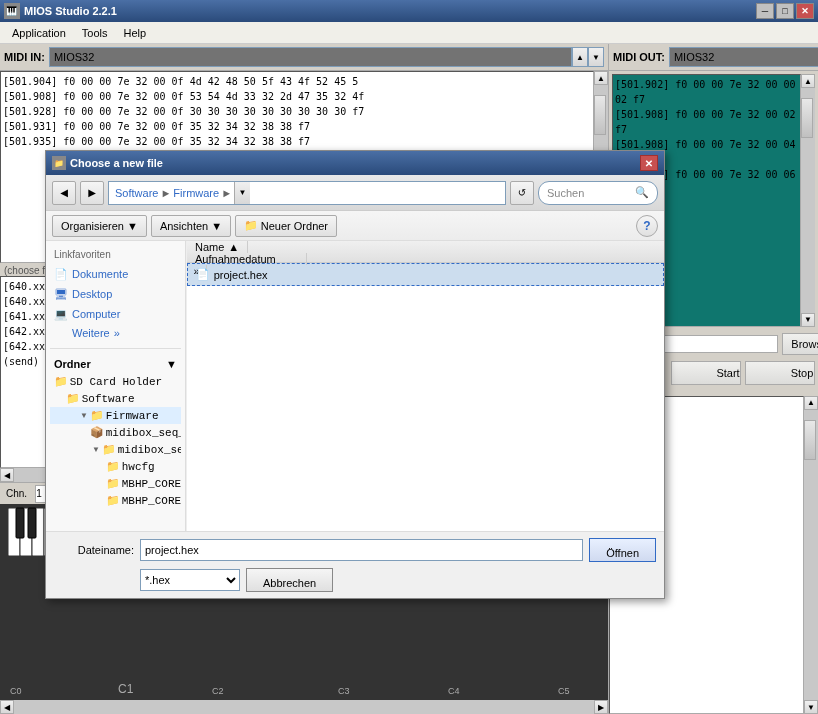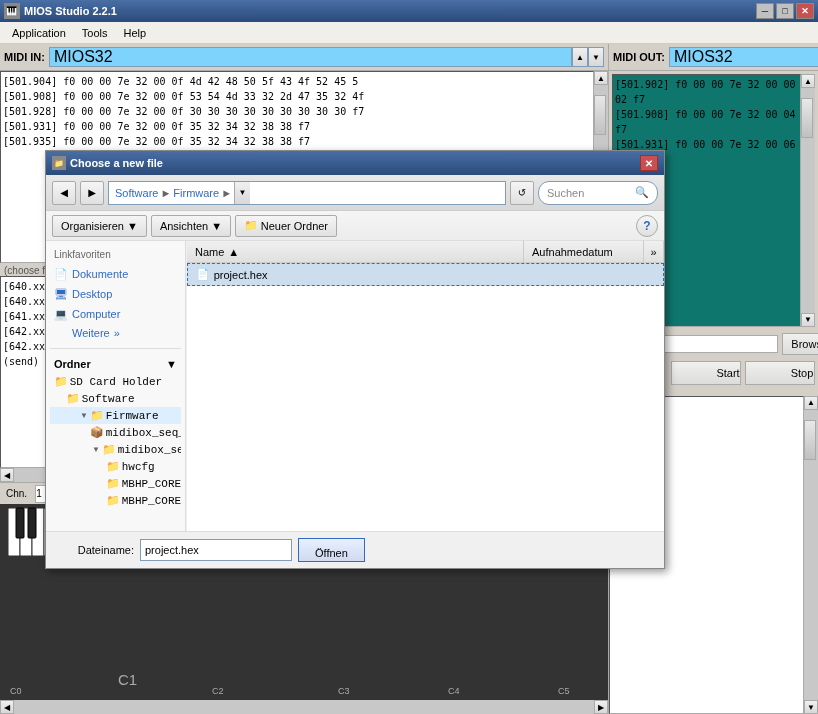--- a/index.html
+++ b/index.html
@@ -64,24 +64,24 @@
     .midi-label {
       font-size: 11px;
       font-weight: bold;
       margin-right: 4px;
       white-space: nowrap;
       text-align: right;
     }
     .midi-input {
       flex: 1;
       height: 20px;
-      background: #7dd3fc;
+      background: #737373;
       border: 1px solid #7f9db9;
       padding: 1px 4px;
-      font-size: 16px;
+      font-size: 11px;
     }
     .midi-scroll-btn {
       width: 16px; height: 20px;
       background: linear-gradient(to bottom, #f0f0f0, #d8d8d8);
       border: 1px solid #7f9db9;
       display: flex; align-items: center; justify-content: center;
       font-size: 8px;
       cursor: pointer;
     }
     .scroll-arrow {
@@ -345,20 +345,21 @@
       overflow-y: auto;
       border-left: 1px solid #eee;
     }
     .filelist-header {
       display: flex;
       background: linear-gradient(to bottom, #f0f0f0, #e0e0e0);
       border-bottom: 1px solid #ccc;
       font-size: 11px;
       height: 22px;
       align-items: flex-start;
+      flex-direction: column;
     }
     .filelist-col {
       padding: 0 8px;
       border-right: 1px solid #ccc;
       height: 100%;
       display: flex; align-items: center;
       cursor: pointer;
     }
     .filelist-col.name { flex: 1; }
     .filelist-col.date { width: 120px; }
@@ -393,21 +394,21 @@
       font-size: 8px; color: #666;
       flex-shrink: 0;
     }
     .tree-folder-icon { color: #f5c518; margin-right: 2px; font-size: 11px; }
     .tree-label { font-size: 11px; font-family: Liberation Mono, monospace; }
     .dialog-footer {
       padding: 6px 8px;
       background: #f0f0f0;
       border-top: 1px solid #ddd;
       display: flex;
-      flex-direction: row;
+      flex-direction: column;
       gap: 6px;
     }
     .footer-row {
       display: flex;
       align-items: center;
       gap: 6px;
     }
     .footer-label {
       font-size: 11px;
       width: 80px;
@@ -730,21 +731,21 @@
               <rect x="488" y="2" width="8" height="30" fill="#222" stroke="#000" stroke-width="1" rx="1"></rect>
               <rect x="512" y="2" width="8" height="30" fill="#222" stroke="#000" stroke-width="1" rx="1"></rect>
               <rect x="524" y="2" width="8" height="30" fill="#222" stroke="#000" stroke-width="1" rx="1"></rect>
               <rect x="548" y="2" width="8" height="30" fill="#222" stroke="#000" stroke-width="1" rx="1"></rect>
               <rect x="560" y="2" width="8" height="30" fill="#222" stroke="#000" stroke-width="1" rx="1"></rect>
               <rect x="572" y="2" width="8" height="30" fill="#222" stroke="#000" stroke-width="1" rx="1"></rect>
             </svg>
           </div>
 
         <div style="position:absolute; bottom:4px; left:10px; color:#aaa; font-size:9px;">C0</div>
-        <div style="position:absolute; bottom:12px; left:118px; color:#aaa; font-size:15px;">C1</div>
+        <div style="position:absolute; bottom:4px; left:118px; color:#aaa; font-size:12px;">C1</div>
         <div style="position:absolute; bottom:4px; left:212px; color:#aaa; font-size:9px;">C2</div>
         <div style="position:absolute; bottom:4px; left:338px; color:#aaa; font-size:9px;">C3</div>
         <div style="position:absolute; bottom:4px; left:448px; color:#aaa; font-size:9px;">C4</div>
         <div style="position:absolute; bottom:4px; left:558px; color:#aaa; font-size:9px;">C5</div>
 
       </div>
 
       <div class="scrollbar-h">
         <div class="scroll-arrow-h">◀</div>
         <div class="scroll-track-h"></div>
@@ -757,20 +758,21 @@
       <div class="midi-row">
         <span class="midi-label">MIDI OUT:</span>
         <input class="midi-input" value="MIOS32" style="flex: 1 1 0%;">
 
       </div>
 
       <div class="right-upper">
         <div class="log-container">
           <div class="right-log">
             <div>[501.902] f0 00 00 7e 32 00 00 02 f7</div>
+            <div>[501.908] f0 00 00 7e 32 00 02 f7</div>
             <div>[501.908] f0 00 00 7e 32 00 04 f7</div>
             <div>[501.931] f0 00 00 7e 32 00 06 f7</div>
           </div>
           <div class="log-scrollbar">
             <div class="scroll-arrow">▲</div>
             <div class="scroll-track">
               <div class="scroll-thumb"></div>
             </div>
             <div class="scroll-arrow">▼</div>
           </div>
@@ -936,14 +938,21 @@
       </div>
     </div>
   </div>
 
   <div class="dialog-footer">
     <div class="footer-row">
       <span class="footer-label">Dateiname:</span>
       <input class="footer-input" value="project.hex" style="">
       <button class="footer-btn primary">Öffnen</button>
     </div>
+    <div class="footer-row">
+      <span class="footer-label"></span>
+      <select class="footer-select">
+        <option>*.hex</option>
+      </select>
+      <button class="footer-btn">Abbrechen</button>
+    </div>
   </div>
 </div>
 
 </body></html>

